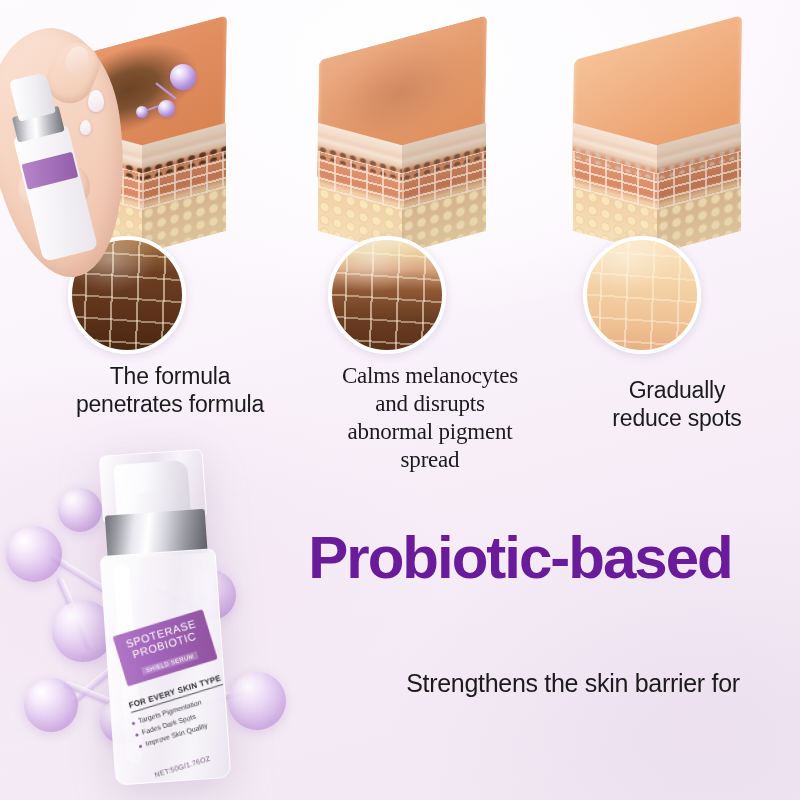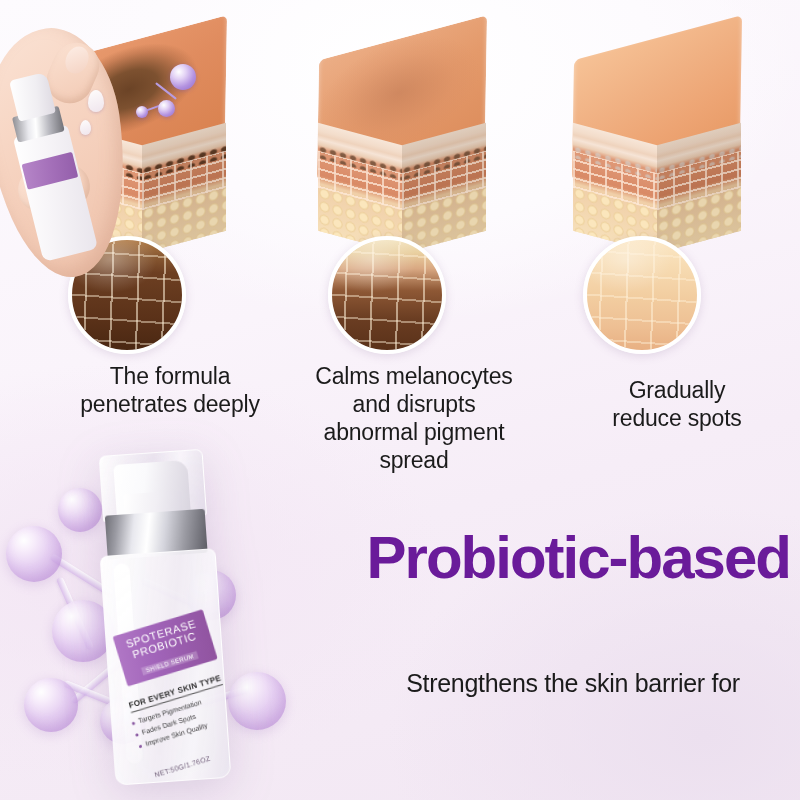--- a/index.html
+++ b/index.html
@@ -150,21 +150,21 @@
     background: radial-gradient(ellipse 70% 50% at 35% 18%, rgba(255,255,255,0.35) 0%, rgba(255,255,255,0) 60%);
   }
 
   
   .caption {
     position: absolute; text-align: center;
     font-size: 23px; line-height: 1.22; color: #1b1b1b;
     letter-spacing: -0.2px;
   }
   .cap1 { left: 55px;  top: 362px; width: 230px; }
-  .cap2 { left: 288px; top: 362px; width: 252px; }
+  .cap2 { left: 304px; top: 362px; width: 252px; font-family: Liberation Serif, serif; }
   .cap3 { left: 572px; top: 376px; width: 210px; }
 
   
   .hand-wrap { position: absolute; left: -8px; top: 28px; width: 150px; height: 270px; }
   .hand {
     position: absolute; left: 0; top: 0; width: 132px; height: 250px;
     background: linear-gradient(150deg, #fbe3d5 0%, #f6d3c0 45%, #eec0a8 100%);
     border-radius: 54% 46% 50% 50% / 40% 38% 62% 60%;
     transform: rotate(-8deg);
     box-shadow: inset -6px -8px 16px rgba(200,150,125,0.35);
@@ -306,21 +306,21 @@
     box-shadow: 0 1px 3px rgba(150,110,185,0.15);
   }
 
   
   .headline {
     position: absolute; left: 250px; top: 528px; width: 540px;
     text-align: right;
   }
   .hl-1 {
     font-size: 60px; font-weight: bold; color: #6a1b9a;
-    letter-spacing: -2px; line-height: 1.0; text-align: right;
+    letter-spacing: -2px; line-height: 1.0; text-align: center;
   }
   .hl-2 {
     font-size: 60px; font-weight: bold; color: #111111;
     letter-spacing: -2px; line-height: 1.02; text-align: right; margin-top: 2px;
   }
   .subline {
     position: absolute; left: 342px; top: 668px; width: 462px;
     text-align: center; font-size: 25px; line-height: 1.24;
     color: #1b1b1b; letter-spacing: -0.3px;
   }
@@ -417,21 +417,21 @@
       <div class="mini-label"></div>
       <div class="mini-collar"></div>
       <div class="mini-pump"></div>
     </div>
     <div class="droplet" style="left:96px; top:62px; width:16px; height:22px;"></div>
     <div class="droplet" style="left:88px; top:92px; width:11px; height:15px;"></div>
   </div>
 
   <div class="caption cap1">
     <div>The formula</div>
-    <div>penetrates deeply</div>
+    <div>penetrates formula</div>
   </div>
 
   <div class="caption cap2">
     <div>Calms melanocytes</div>
     <div>and disrupts</div>
     <div>abnormal pigment</div>
     <div>spread</div>
   </div>
 
   <div class="caption cap3">

